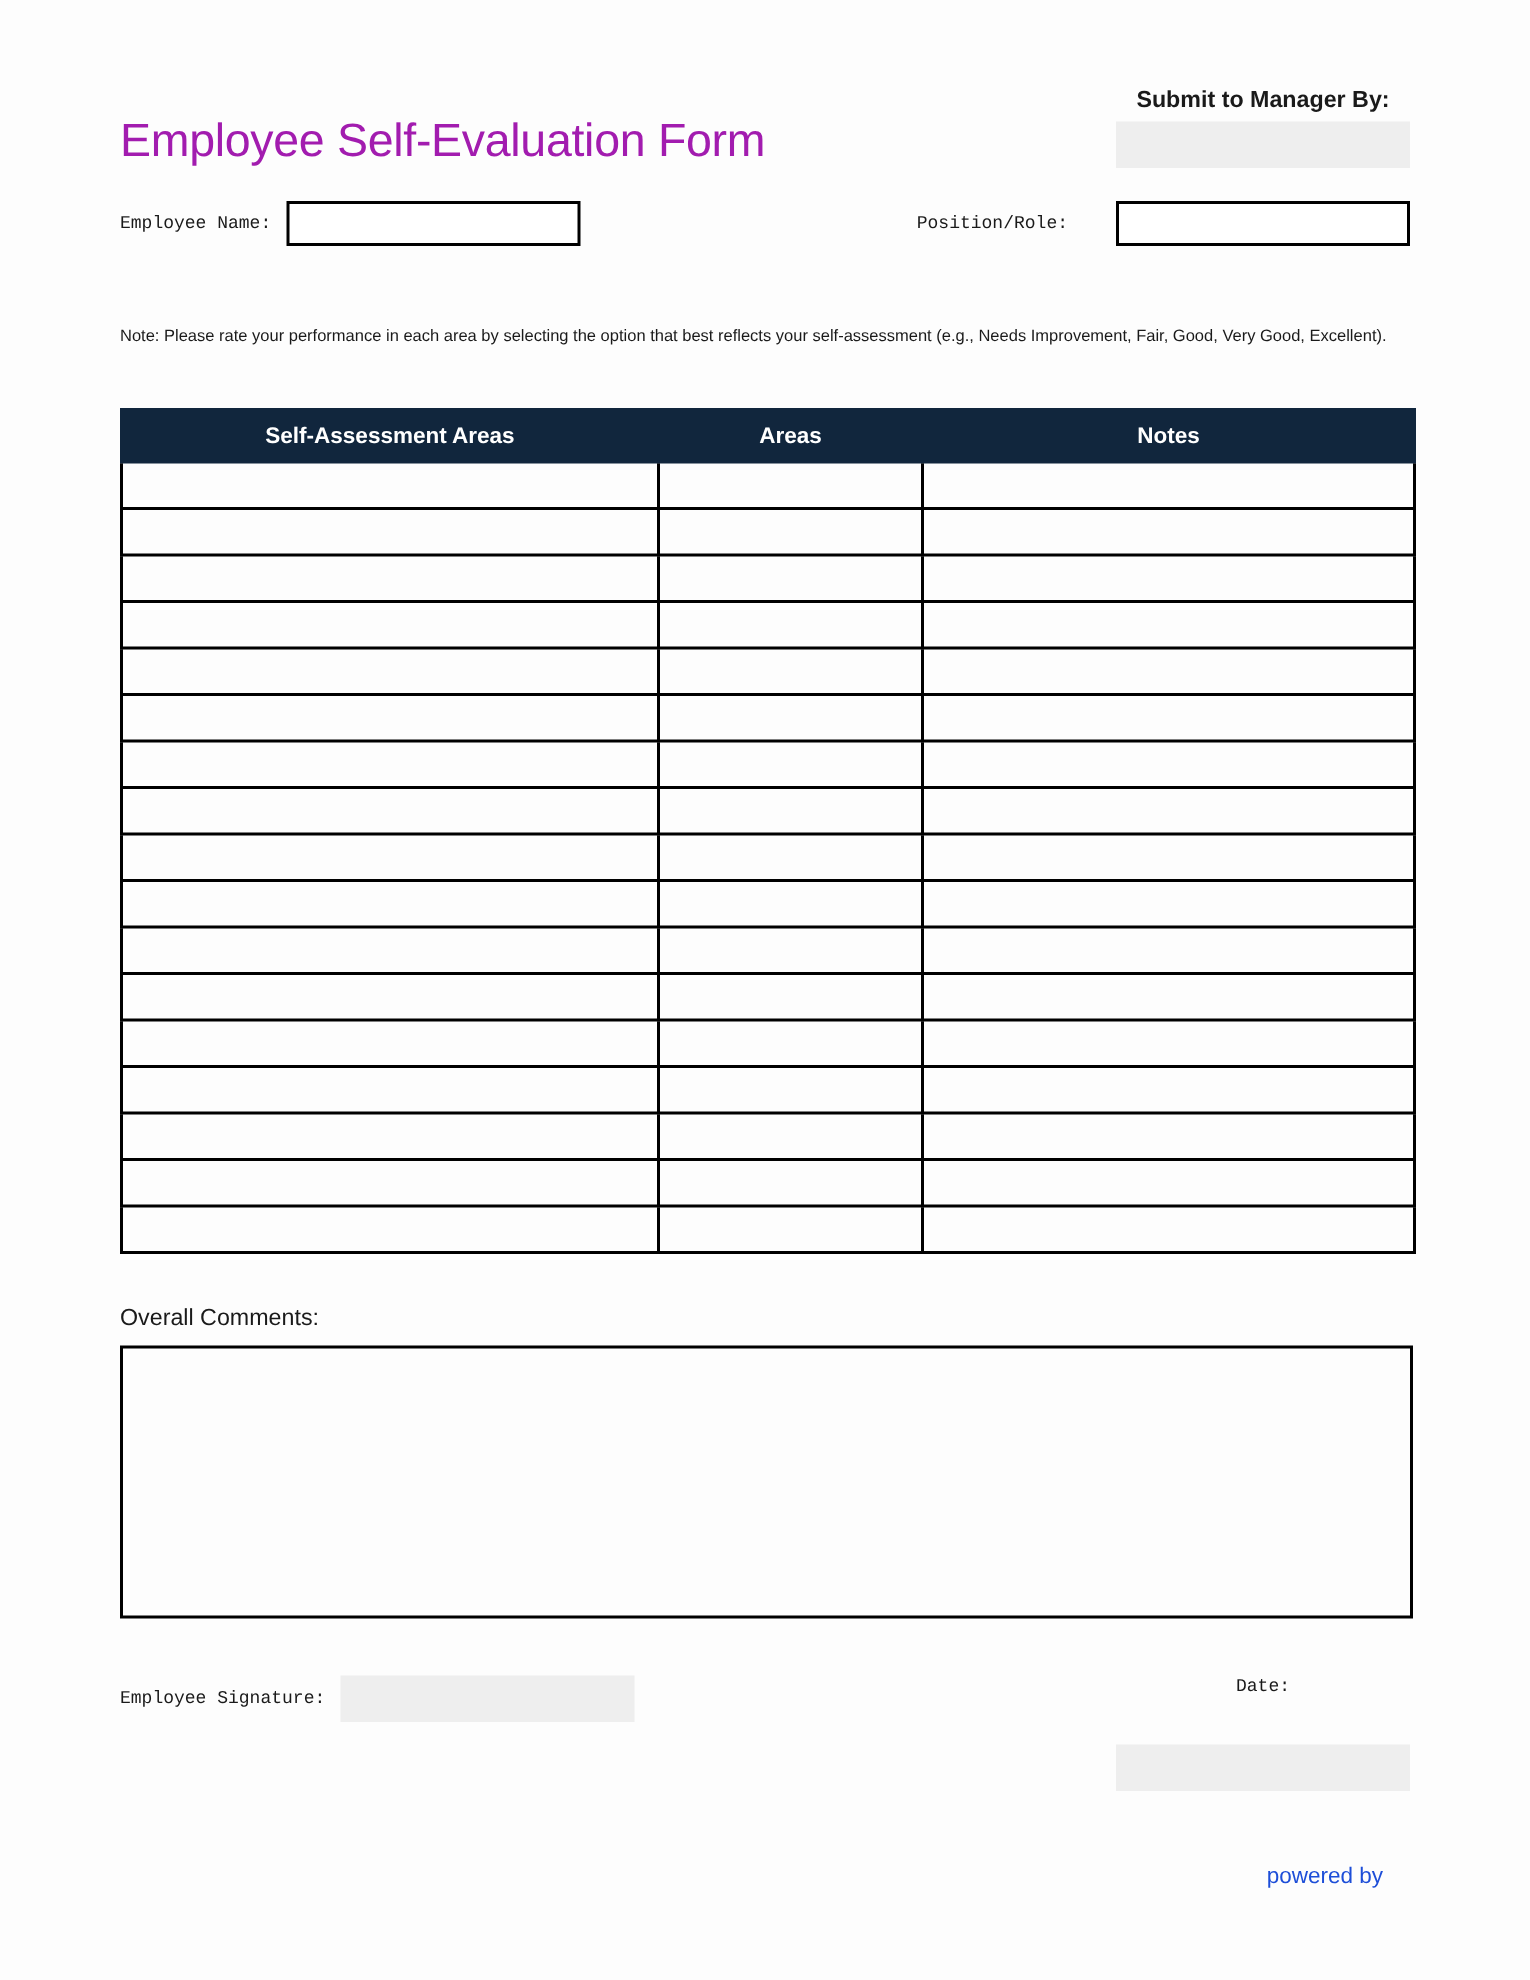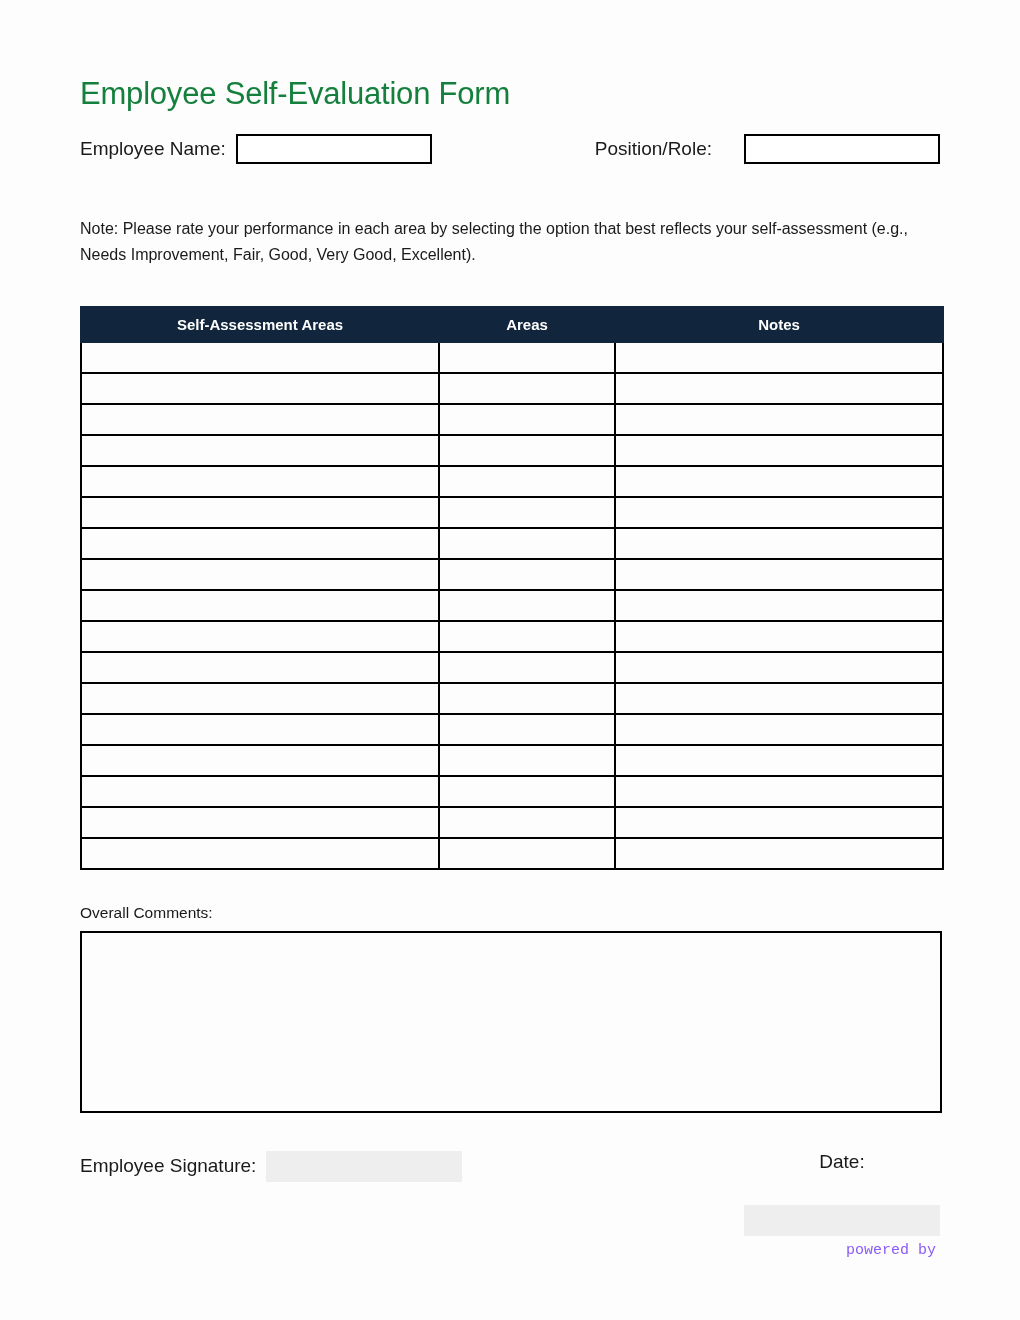--- a/index.html
+++ b/index.html
@@ -28,21 +28,21 @@
     position: relative;
     height: 100px;
   }
   .form-title {
     position: absolute;
     left: 0;
     top: 55px;
     font-size: 31px;
     font-weight: 400;
     letter-spacing: -0.2px;
-    color: #15803d;
+    color: #a21caf;
     white-space: nowrap;
   }
   .submit-block {
     position: absolute;
     right: 0;
     top: 58px;
     width: 196px;
     text-align: left;
   }
   .submit-label {
@@ -69,36 +69,37 @@
   }
   .field-group {
     position: absolute;
     display: flex;
     align-items: center;
     gap: 10px;
   }
   .field-group.left  { left: 0; top: 0; }
   .field-group.right { right: 0; top: 0; gap: 32px; }
   .field-label {
-    font-size: 19px;
+    font-size: 12px;
     color: #1a1a1a;
     white-space: nowrap;
+    font-family: Liberation Mono, monospace;
   }
   .boxed-field {
     border: 2px solid #000000;
     background: #ffffff;
     height: 30px;
     width: 196px;
     box-sizing: border-box;
   }
 
   
   .note {
     margin-top: 22px;
-    font-size: 16px;
+    font-size: 11px;
     line-height: 1.62;
     color: #1a1a1a;
     max-width: 855px;
   }
 
   
   .assessment-table {
     margin-top: 38px;
     width: 862px;
     border-collapse: collapse;
@@ -152,43 +153,46 @@
   
   .logo-block {
     position: absolute;
     right: 80px;
     bottom: 58px;
     text-align: right;
     line-height: 1;
   }
   .powered-by {
     font-size: 15px;
-    color: #8b5cf6;
+    color: #1d4ed8;
     display: block;
     margin-bottom: 4px;
-    margin-right: 4px;
-    font-family: Liberation Mono, monospace;
+    margin-right: 18px;
   }
   .brand {
     font-size: 31px;
     font-weight: 600;
     letter-spacing: -0.3px;
     white-space: nowrap;
   }
   .brand-general { color: #111111; }
   .brand-blue    { color: #1a7dc4; }
 </style>
 </head>
 <body>
 
 <div class="page">
 
   <div class="header-row">
     <h1 class="form-title">Employee Self-Evaluation Form</h1>
 
+    <div class="submit-block">
+      <span class="submit-label">Submit to Manager By:</span>
+      <div class="shaded-field"></div>
+    </div>
   </div>
 
   <div class="id-row">
     <div class="field-group left">
       <span class="field-label">Employee Name:</span>
       <div class="boxed-field"></div>
     </div>
     <div class="field-group right">
       <span class="field-label">Position/Role:</span>
       <div class="boxed-field"></div>

